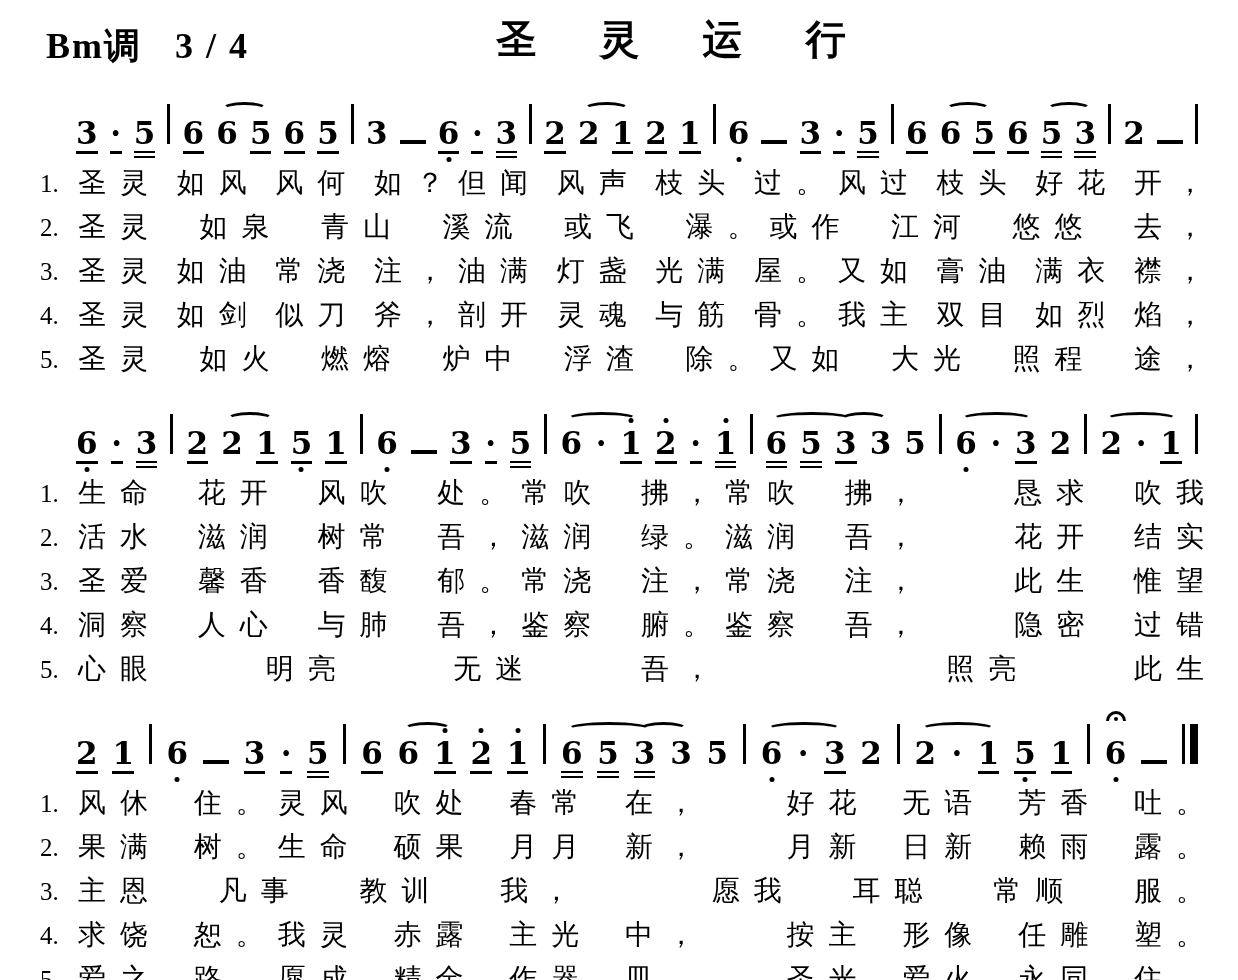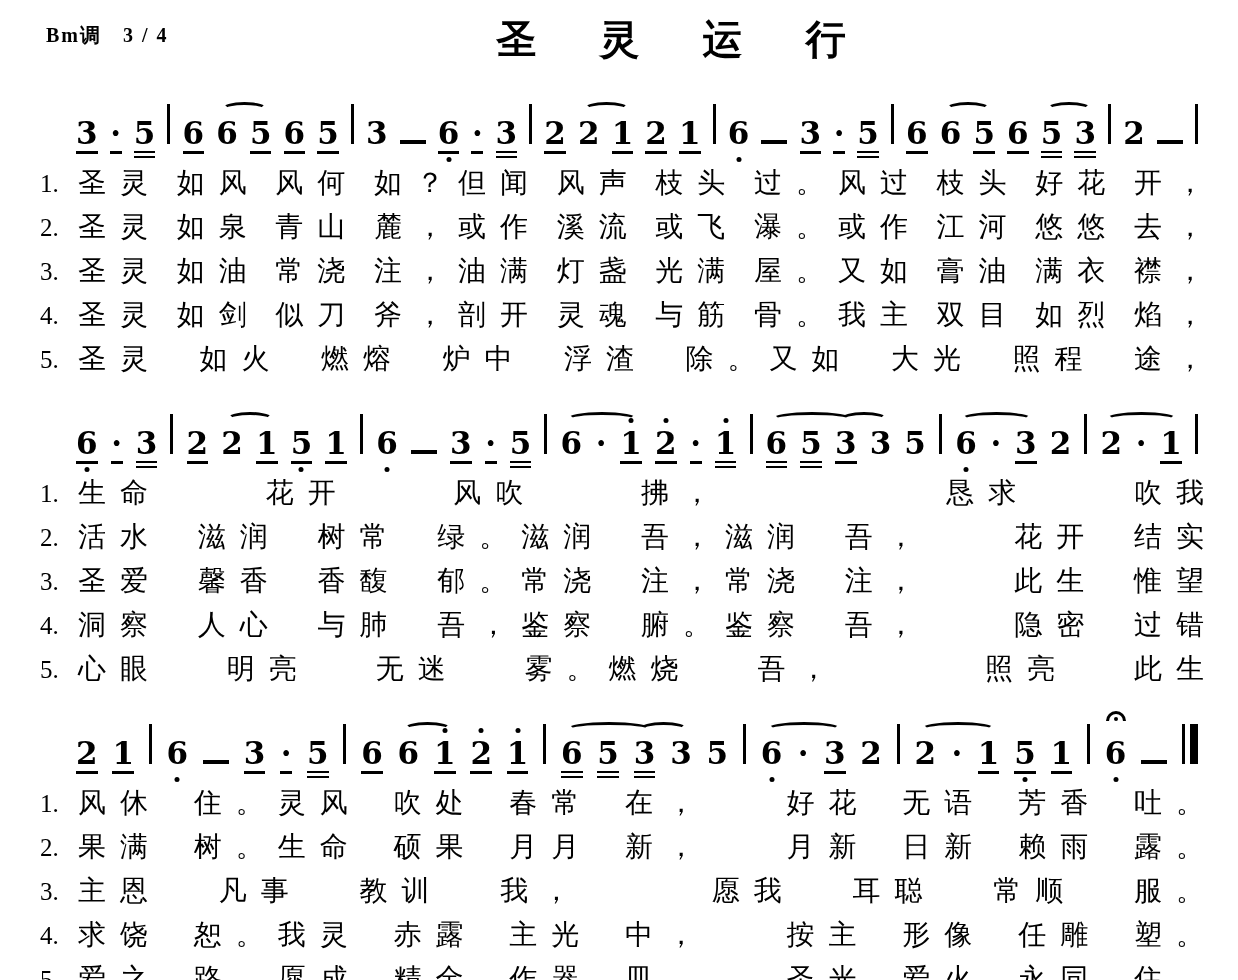--- a/index.html
+++ b/index.html
@@ -1,21 +1,21 @@
 <!DOCTYPE html>
 <html><head>
 <meta charset="utf-8">
 <style>
   html,body { margin:0; padding:0; background:#ffffff; }
   body { width:1238px; height:980px; color:#000; overflow:hidden;
          font-family:"Liberation Serif","DejaVu Serif",serif; }
   .sheet { box-sizing:border-box; width:100%; height:100%; padding:12px 34px 0 40px; }
 
   .header { position:relative; height:54px; }
-  .keytime { position:absolute; left:6px; top:10px; font-size:20px; font-weight:bold;
+  .keytime { position:absolute; left:6px; top:10px; font-size:36px; font-weight:bold;
              letter-spacing:2px; white-space:pre; }
   .title { text-align:center; transform:translateX(62px); font-size:40px; font-weight:bold;
            letter-spacing:26px; font-family:"Liberation Sans","DejaVu Sans",sans-serif; }
 
   .music-row { position:relative; display:flex; justify-content:space-between; align-items:baseline;
                margin:22px 6px 8px 36px; padding-top:16px;
                font-family:"DejaVu Serif","Liberation Serif",serif;
                font-size:31px; font-weight:bold; line-height:36px; }
   .note,.dur-dot { display:inline-block; text-align:center; min-width:18px; position:relative; }
   .dur-dot { min-width:12px; font-weight:bold; }
@@ -114,21 +114,20 @@
             <span class="seg">好花</span>
             <span class="seg">开，</span>
           </div>
         </div>
         <div class="verse-row">
           <span class="verse-no">2.</span>
           <div class="verse-segs">
             <span class="seg">圣灵</span>
             <span class="seg">如泉</span>
             <span class="seg">青山</span>
-            <span class="seg">麓，或作</span>
             <span class="seg">溪流</span>
             <span class="seg">或飞</span>
             <span class="seg">瀑。或作</span>
             <span class="seg">江河</span>
             <span class="seg">悠悠</span>
             <span class="seg">去，</span>
           </div>
         </div>
         <div class="verse-row">
           <span class="verse-no">3.</span>
@@ -221,34 +220,36 @@
           <div class="slur" style="left: 764.5px; width: 46px; top: 14px;"></div>
           <div class="slur" style="left: 884.5px; width: 71px; top: 14px;"></div>
           <div class="slur" style="left: 1029.5px; width: 71px; top: 14px;"></div>
         </div>
         <div class="verse-row">
           <span class="verse-no">1.</span>
           <div class="verse-segs">
             <span class="seg">生命</span>
             <span class="seg">花开</span>
             <span class="seg">风吹</span>
+            <span class="seg">处。常吹</span>
+            <span class="seg">拂，常吹</span>
             <span class="seg">拂，</span>
             <span class="seg empty"></span>
             <span class="seg">恳求</span>
             <span class="seg">吹我</span>
           </div>
         </div>
         <div class="verse-row">
           <span class="verse-no">2.</span>
           <div class="verse-segs">
             <span class="seg">活水</span>
             <span class="seg">滋润</span>
             <span class="seg">树常</span>
+            <span class="seg">吾，滋润</span>
             <span class="seg">绿。滋润</span>
-            <span class="seg">吾，滋润</span>
             <span class="seg">吾，</span>
             <span class="seg empty"></span>
             <span class="seg">花开</span>
             <span class="seg">结实</span>
           </div>
         </div>
         <div class="verse-row">
           <span class="verse-no">3.</span>
           <div class="verse-segs">
             <span class="seg">圣爱</span>
@@ -275,21 +276,20 @@
             <span class="seg">隐密</span>
             <span class="seg">过错</span>
           </div>
         </div>
         <div class="verse-row">
           <span class="verse-no">5.</span>
           <div class="verse-segs">
             <span class="seg">心眼</span>
             <span class="seg">明亮</span>
             <span class="seg">无迷</span>
-            <span class="seg">雾。燃烧</span>
             <span class="seg">吾，</span>
             <span class="seg empty"></span>
             <span class="seg">照亮</span>
             <span class="seg">此生</span>
           </div>
         </div>
       </div>
       <div class="system">
         <div class="music-row">
           <span class="note u1">2</span>

